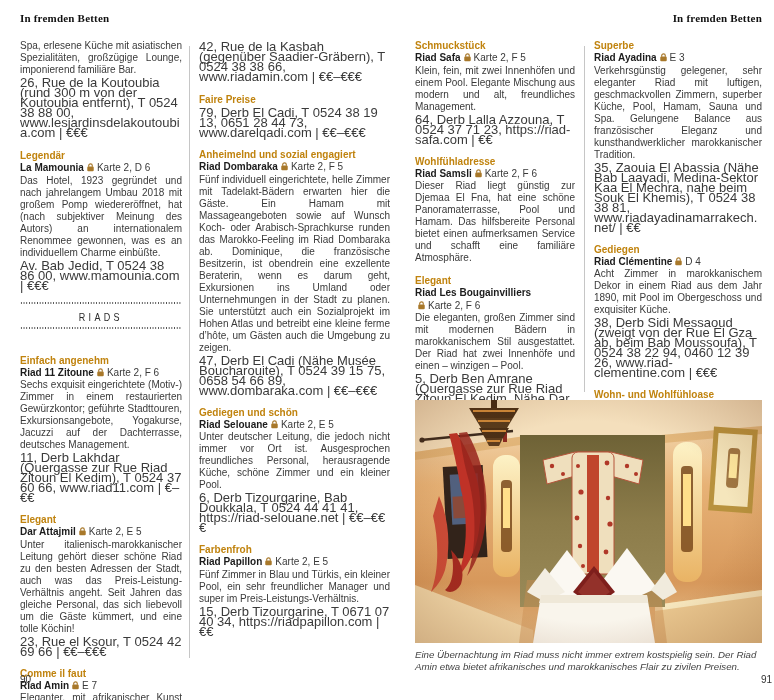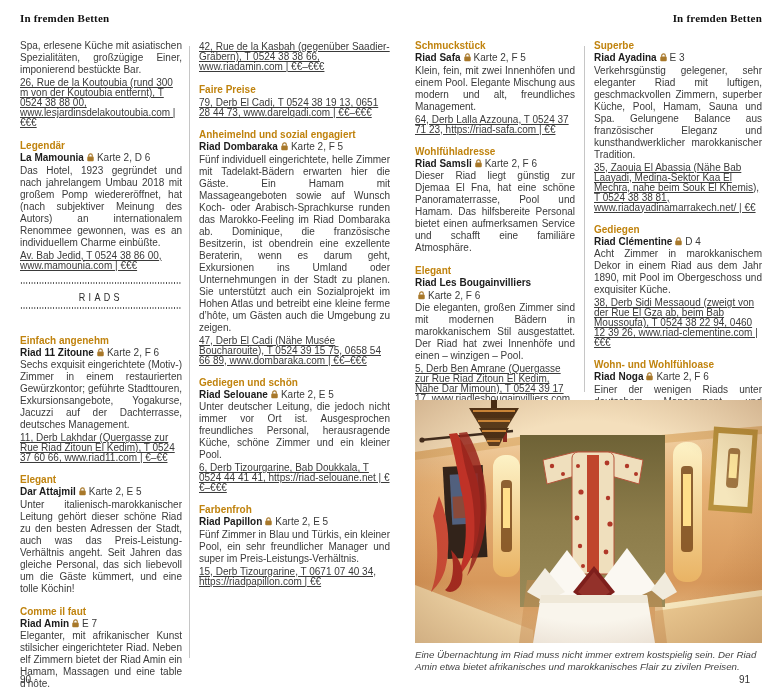--- a/index.html
+++ b/index.html
@@ -9,31 +9,31 @@
     -webkit-font-smoothing:antialiased;
   }
   .page-header{
     position:absolute;top:12px;font-family:"Liberation Serif",serif;
     font-weight:bold;font-size:11px;color:#111;letter-spacing:0.2px;
   }
   #header-left{left:20px;}
   #header-right{right:12px;text-align:right;}
   .page-number{position:absolute;top:674px;font-size:10px;color:#333;}
   #pagenum-left{left:20px;}
-  #pagenum-right{right:24px;text-align:left;}
+  #pagenum-right{right:2px;text-align:left;}
   .col{position:absolute;top:40px;}
   #col1{left:20px;width:162px;}
   #col2{left:199px;width:191px;}
   #col3{left:415px;width:160px;}
   #col4{left:594px;width:168px;}
   .vrule{position:absolute;width:1px;background:#c6c6c6;top:46px;}
   #rule-left{left:189px;height:612px;}
   #rule-right{left:584px;height:346px;}
   .desc{font-size:10px;line-height:12px;color:#3a3a3a;text-align:justify;overflow-wrap:break-word;}
-  .contact{font-size:10px;line-height:10px;color:#3a3a3a;margin-top:2px;overflow-wrap:break-word;text-decoration:underline;}
+  .contact{font-size:13px;line-height:10px;color:#3a3a3a;margin-top:2px;overflow-wrap:break-word;}
   .contact-block{margin-bottom:12px;}
   .intro-para{margin-bottom:1px;}
   .listing{margin-bottom:11px;}
   .category{font-size:10px;line-height:12px;font-weight:bold;color:#c0830e;}
   .name-line{font-size:10px;line-height:12.5px;color:#1c1c1c;}
   .name{font-weight:bold;}
   .karte{font-weight:normal;color:#3a3a3a;}
   .acc-icon{display:inline-block;vertical-align:-1px;margin:0 2px;}
   .riads-divider{margin:9px 0 26px 0;}
   .dotline{height:2px;background-image:radial-gradient(circle,#4c4c4c 0.7px,transparent 0.9px);
@@ -49,21 +49,21 @@
 </head>
 <body>
 
 <div class="page-header" id="header-left">In fremden Betten</div>
 <div class="page-header" id="header-right">In fremden Betten</div>
 
 <div class="vrule" id="rule-left"></div>
 <div class="vrule" id="rule-right"></div>
 
 <div class="col" id="col1">
-    <div class="desc intro-para">Spa, erlesene Küche mit asiatischen Spezialitäten, großzügige Einer, imponierend bestückte Bar.</div>
+    <div class="desc intro-para">Spa, erlesene Küche mit asiatischen Spezialitäten, großzügige Lounge, imponierend familiäre Bar.</div>
     <div class="contact contact-block">26, Rue de la Koutoubia (rund 300 m von der Koutoubia entfernt), T 0524 38 88 00, www.lesjardinsdelakoutoubia.com | €€€</div>
     <div class="listing">
       <div class="category">Legendär</div>
       <div class="name-line"><span class="name">La Mamounia</span><span><svg class="acc-icon" width="9" height="9" viewBox="0 0 10 10">
             <path d="M3 4.2 V3 a2 2 0 0 1 4 0 V4.2" fill="none" stroke="#a8782a" stroke-width="1.3"></path>
             <rect x="1.4" y="4" width="7.2" height="5.2" rx="1.2" fill="#a8782a"></rect>
           </svg></span><span class="karte">Karte 2, D 6</span></div>
       <div class="desc">Das Hotel, 1923 gegründet und nach jahrelangem Umbau 2018 mit großem Pomp wiedereröffnet, hat (nach subjektiver Meinung des Autors) an internationalem Renommee gewonnen, was es an individuellem Charme einbüßte.</div>
       <div class="contact">Av. Bab Jedid, T 0524 38 86 00, www.mamounia.com | €€€</div>
     </div>
@@ -81,20 +81,21 @@
       <div class="desc">Sechs exquisit eingerichtete (Motiv-) Zimmer in einem restaurierten Gewürzkontor; geführte Stadttouren, Exkursionsangebote, Yogakurse, Jacuzzi auf der Dachterrasse, deutsches Management.</div>
       <div class="contact">11, Derb Lakhdar (Quergasse zur Rue Riad Zitoun El Kedim), T 0524 37 60 66, www.riad11.com | €–€€</div>
     </div>
     <div class="listing">
       <div class="category">Elegant</div>
       <div class="name-line"><span class="name">Dar Attajmil</span><span><svg class="acc-icon" width="9" height="9" viewBox="0 0 10 10">
             <path d="M3 4.2 V3 a2 2 0 0 1 4 0 V4.2" fill="none" stroke="#a8782a" stroke-width="1.3"></path>
             <rect x="1.4" y="4" width="7.2" height="5.2" rx="1.2" fill="#a8782a"></rect>
           </svg></span><span class="karte">Karte 2, E 5</span></div>
       <div class="desc">Unter italienisch-marokkanischer Leitung gehört dieser schöne Riad zu den besten Adressen der Stadt, auch was das Preis-Leistung-Verhältnis angeht. Seit Jahren das gleiche Personal, das sich liebevoll um die Gäste kümmert, und eine tolle Köchin!</div>
+      <div class="contact">23, Rue el Ksour, T 0524 42 69 66 | €€–€€€</div>
     </div>
     <div class="listing">
       <div class="category">Comme il faut</div>
       <div class="name-line"><span class="name">Riad Amin</span><span><svg class="acc-icon" width="9" height="9" viewBox="0 0 10 10">
             <path d="M3 4.2 V3 a2 2 0 0 1 4 0 V4.2" fill="none" stroke="#a8782a" stroke-width="1.3"></path>
             <rect x="1.4" y="4" width="7.2" height="5.2" rx="1.2" fill="#a8782a"></rect>
           </svg></span><span class="karte">E 7</span></div>
       <div class="desc">Eleganter, mit afrikanischer Kunst stilsicher eingerichteter Riad. Neben elf Zimmern bietet der Riad Amin ein Hamam, Massagen und eine table d’hôte.</div>
     </div>
   </div>

